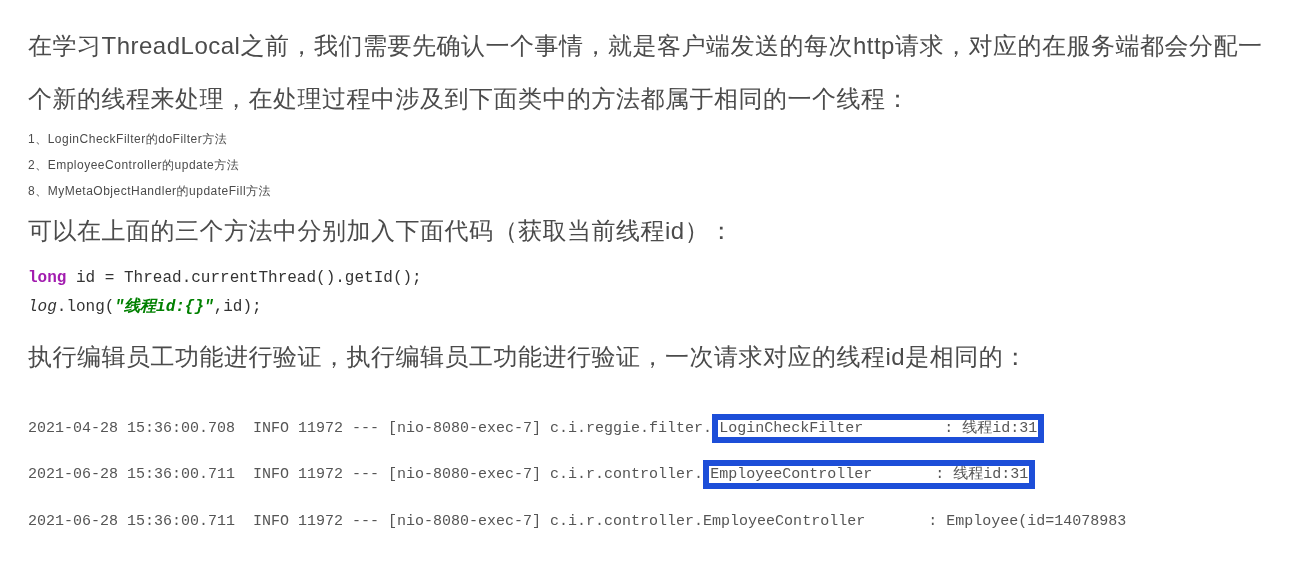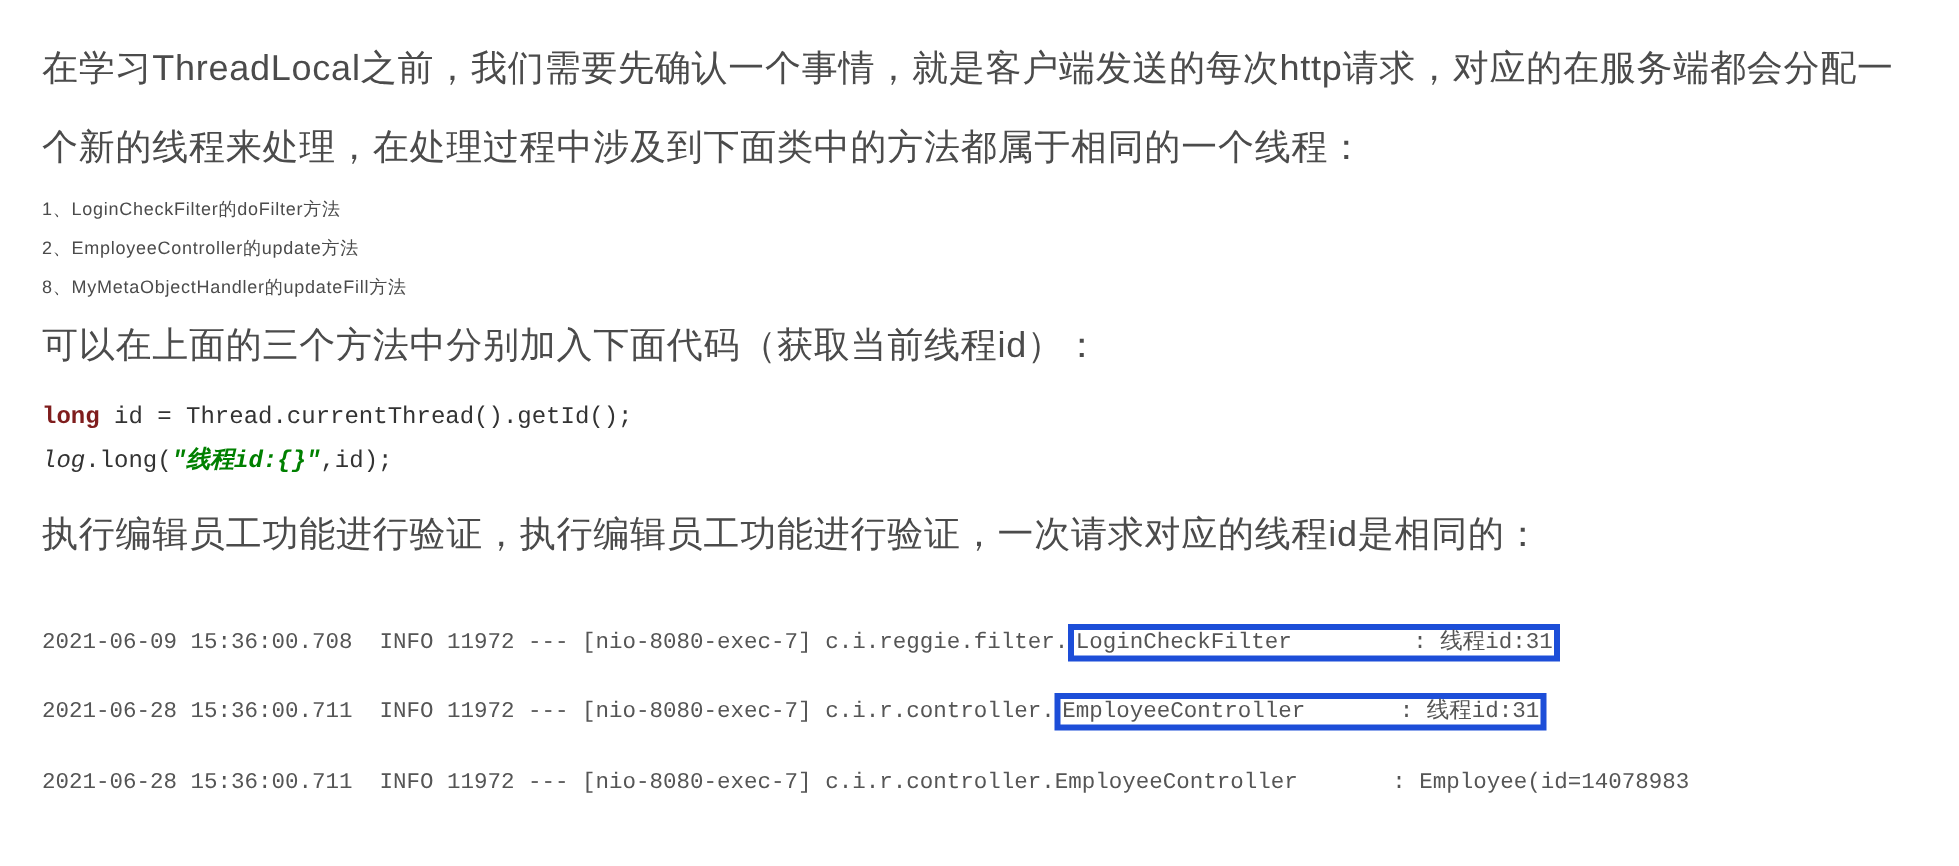--- a/index.html
+++ b/index.html
@@ -28,21 +28,21 @@
     .code-block {
       font-family: Consolas, "Courier New", monospace;
       font-size: 16px;
       line-height: 1.85;
       margin-top: 6px;
       margin-bottom: 8px;
       color: #333;
     }
     .kw {
       font-weight: bold;
-      color: #7f1d1d;
+      color: #a21caf;
     }
     .ital {
     }
     .str {
       color: #008000;
       font-weight: bold;
       font-style: italic;
     }
     .log-var {
       font-style: italic;
@@ -54,21 +54,21 @@
       line-height: 1.55;
       white-space: pre;
       color: #555;
       margin-top: 10px;
       position: relative;
     }
     .console-line {
       position: relative;
     }
     .redbox {
-      border: 4px solid #1d4ed8;
+      border: 6px solid #1d4ed8;
       padding: 0 1px;
     }
   </style>
 </head>
 <body>
 
 <div class="para">在学习ThreadLocal之前，我们需要先确认一个事情，就是客户端发送的每次http请求，对应的在服务端都会分配一个新的线程来处理，在处理过程中涉及到下面类中的方法都属于相同的一个线程：</div>
 
 <div class="list-line">1、LoginCheckFilter的doFilter方法</div>
 <div class="list-line">2、EmployeeController的update方法</div>
@@ -77,18 +77,18 @@
 <div class="para">可以在上面的三个方法中分别加入下面代码（获取当前线程id）：</div>
 
 <div class="code-block">
   <div><span class="kw">long</span><span> id = Thread.</span><span class="ital">currentThread</span><span>().getId();</span></div>
   <div><span class="log-var">log</span><span>.long(</span><span class="str">"线程id:{}"</span><span>,id);</span></div>
 </div>
 
 <div class="para">执行编辑员工功能进行验证，执行编辑员工功能进行验证，一次请求对应的线程id是相同的：</div>
 
 <div class="console">
-<div class="console-line"><span>2021-06-09 15:36:00.708  INFO 11972 --- [nio-8080-exec-7] c.i.reggie.filter.</span><span class="redbox">LoginCheckFilter         : 线程id:31</span></div>
+<div class="console-line"><span>2021-04-28 15:36:00.708  INFO 11972 --- [nio-8080-exec-7] c.i.reggie.filter.</span><span class="redbox">LoginCheckFilter         : 线程id:31</span></div>
 <div class="console-line"><span>2021-06-28 15:36:00.711  INFO 11972 --- [nio-8080-exec-7] c.i.r.controller.</span><span class="redbox">EmployeeController       : 线程id:31</span></div>
 <div class="console-line">2021-06-28 15:36:00.711  INFO 11972 --- [nio-8080-exec-7] c.i.r.controller.EmployeeController       : Employee(id=14078983</div>
 
 
 </div>
 
 </body></html>

